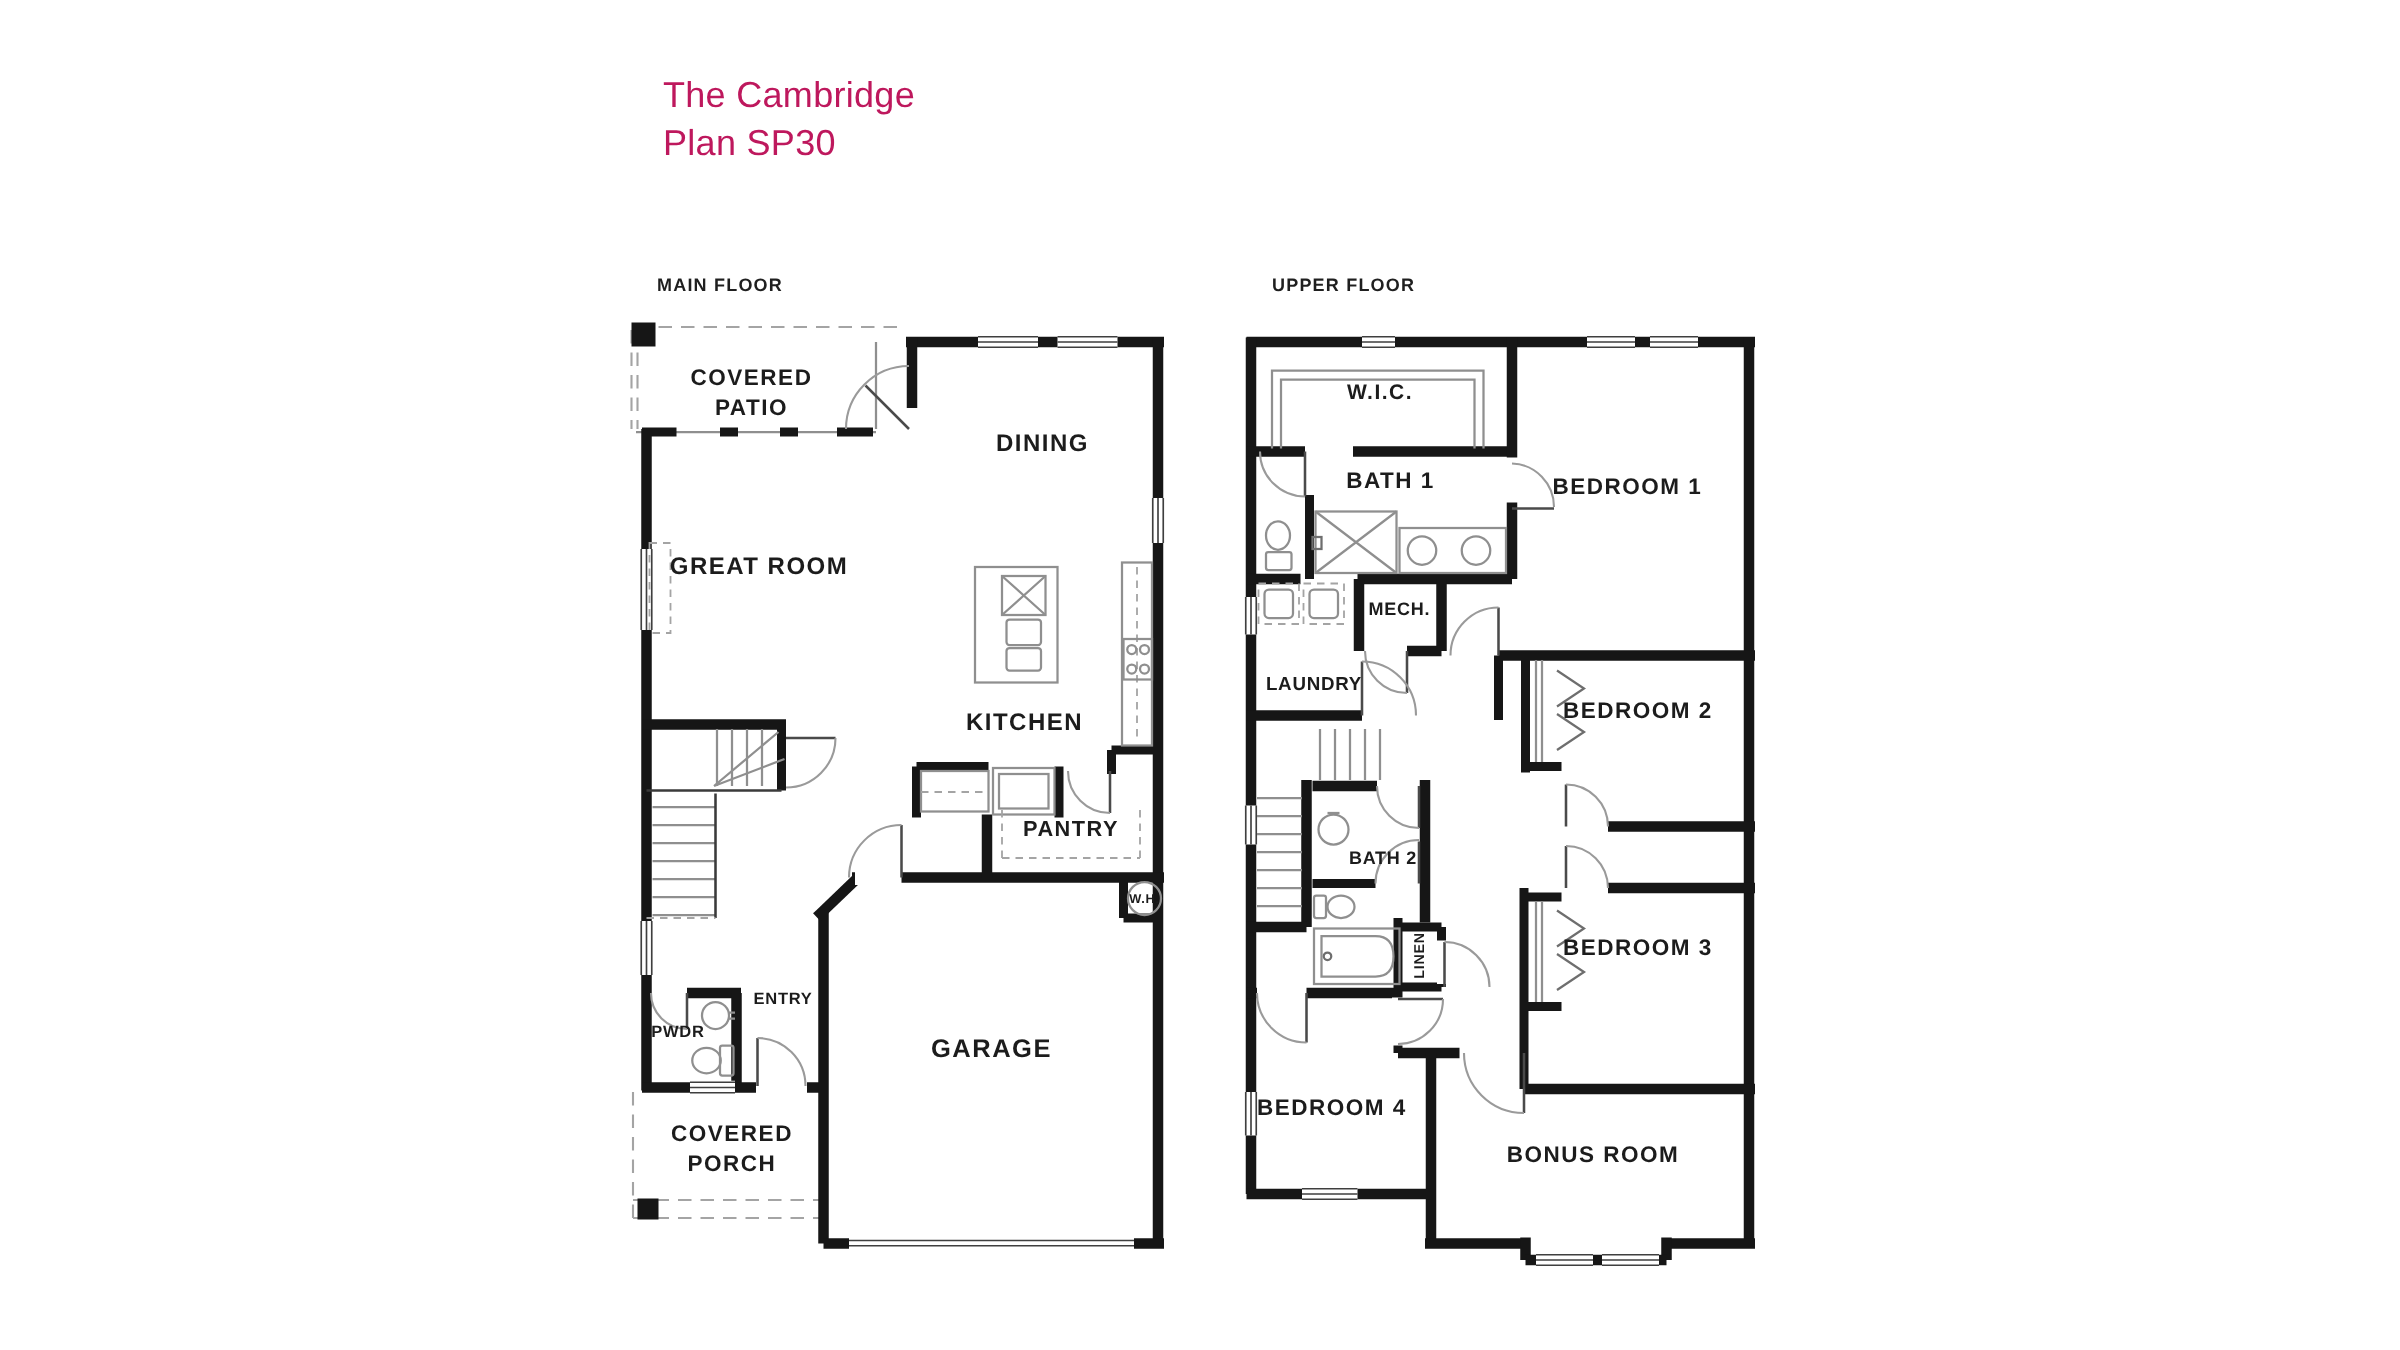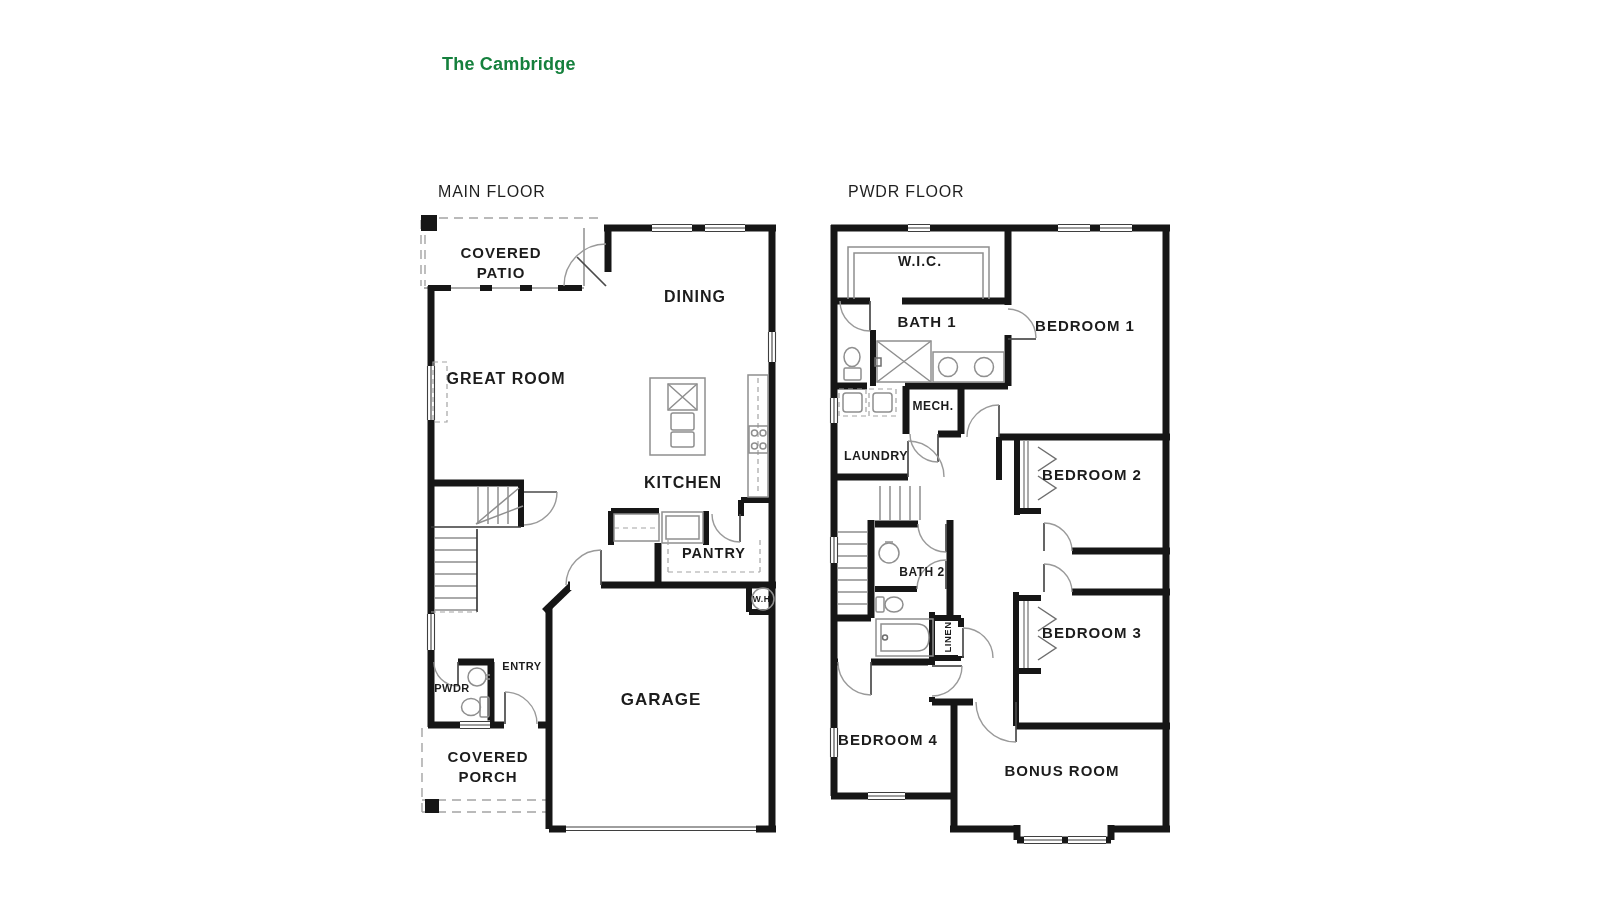--- a/index.html
+++ b/index.html
@@ -1,20 +1,20 @@
 <!DOCTYPE html>
 <html><head>
 <meta charset="utf-8">
 <style>
   html,body{margin:0;padding:0;background:#ffffff;}
   #canvas{position:relative;width:1600px;height:900px;background:#ffffff;overflow:hidden;
           font-family:"Liberation Sans",sans-serif;}
-  .title-block{position:absolute;left:442px;top:48px;color:#15803d;font-size:18px;
-               font-weight:700;line-height:32px;letter-spacing:0.2px;}
-  .floor-label{position:absolute;top:183px;color:#1f1f1f;font-size:16px;font-weight:400;
+  .title-block{position:absolute;left:442px;top:48px;color:#be185d;font-size:24px;
+               font-weight:400;line-height:32px;letter-spacing:0.2px;}
+  .floor-label{position:absolute;top:183px;color:#1f1f1f;font-size:12px;font-weight:700;
                letter-spacing:0.8px;}
   #main-floor-label{left:438px;}
   #upper-floor-label{left:848px;}
   svg{position:absolute;left:0;top:0;}
   .wall{stroke:#161616;stroke-width:7;fill:none;}
   .wall6{stroke:#161616;stroke-width:6;fill:none;}
   .diag{stroke:#161616;stroke-width:7;fill:none;stroke-linecap:square;}
   .fx{stroke:#8f8f8f;stroke-width:1.5;fill:none;}
   .fxd{stroke:#6e6e6e;stroke-width:1.5;fill:none;}
   .rail{stroke:#3a3a3a;stroke-width:1.7;fill:none;}
@@ -29,24 +29,25 @@
        text-anchor:middle;letter-spacing:1px;}
   .lbl-sm{letter-spacing:0.5px;}
 </style>
 </head>
 <body>
 
 <div id="canvas">
 
   <div class="title-block">
     <div>The Cambridge</div>
+    <div>Plan SP30</div>
   </div>
 
   <div class="floor-label" id="main-floor-label">MAIN FLOOR</div>
-  <div class="floor-label" id="upper-floor-label">PWDR FLOOR</div>
+  <div class="floor-label" id="upper-floor-label">UPPER FLOOR</div>
 
   <svg width="1600" height="900" viewBox="0 0 1600 900">
 
     <g>
 
       <g>
         <path class="dash" d="M424,218 H600"></path>
         <path class="dash" d="M421,220 V286"></path>
         <path class="dash" d="M425,220 V286"></path>
         <path class="fx" d="M584,228 V286"></path>

